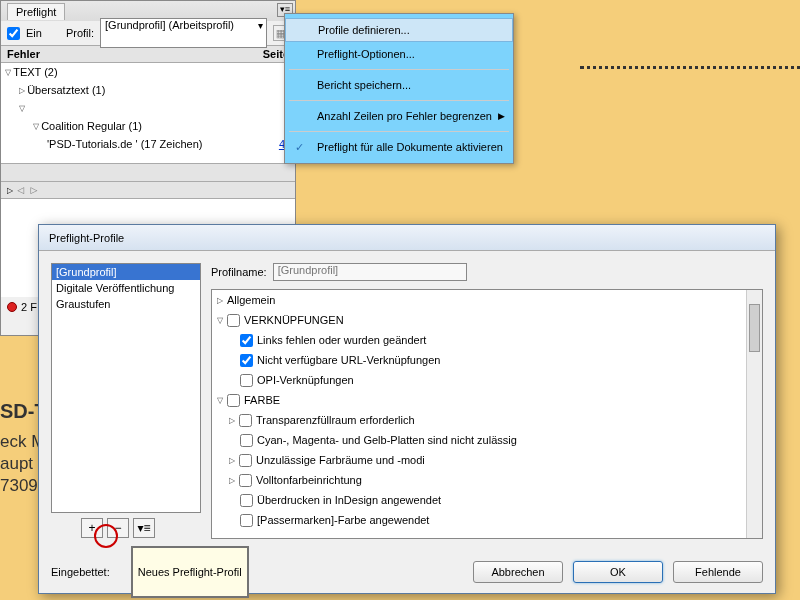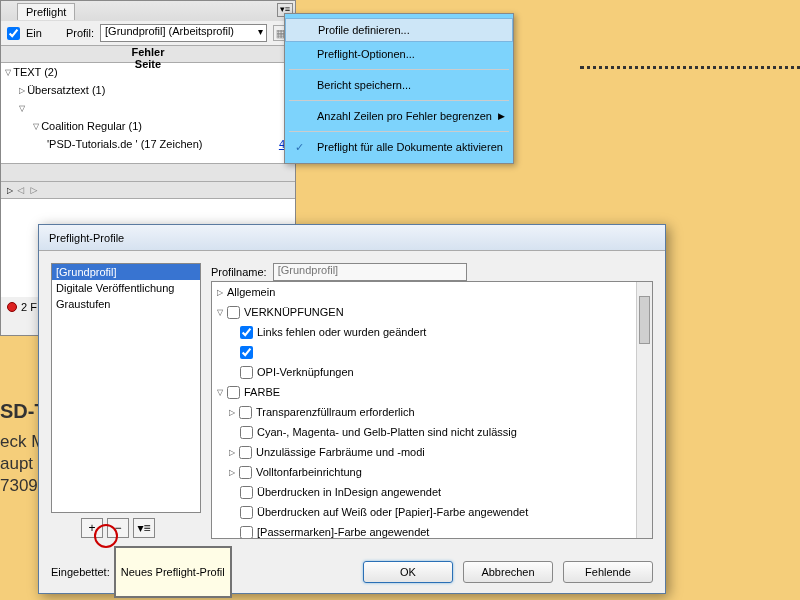--- a/index.html
+++ b/index.html
@@ -1,26 +1,26 @@
 <!DOCTYPE html>
 <html><head>
 <meta charset="utf-8">
 <style>
 * { box-sizing: border-box; font-family: Tahoma, Arial, sans-serif; font-size: 11px; }
 body { margin: 0; width: 800px; height: 600px; background: #f5ce7a; position: relative; overflow: hidden; }
 
 .preflight-panel { position: absolute; left: 0; top: 0; width: 296px; height: 336px; background: #f0f0f0; border: 1px solid #888; }
-.panel-titlebar { height: 20px; background: linear-gradient(#e8e8e8, #dcdcdc); display: flex; align-items: center; padding-left: 16px; position: relative; }
+.panel-titlebar { height: 20px; background: linear-gradient(#e8e8e8, #dcdcdc); display: flex; align-items: center; padding-left: 6px; position: relative; }
 .panel-tab { background: #f4f4f4; border: 1px solid #aaa; border-bottom: none; padding: 2px 8px; }
 .panel-menu-btn { position: absolute; right: 2px; top: 2px; width: 16px; height: 14px; border: 1px solid #888; text-align: center; font-size: 9px; }
 .panel-row { display: flex; align-items: center; padding: 4px 6px; gap: 6px; height: 24px; }
 .panel-row input[type=checkbox] { margin: 0; }
-.profile-select { flex: 1; height: 18px; border: 1px solid #888; background: #fff; padding: 0 18px 0 4px; position: relative; }
+.profile-select { flex: 1; height: 30px; border: 1px solid #888; background: #fff; padding: 0 18px 0 4px; position: relative; }
 .profile-select::after { content: "▾"; position: absolute; right: 3px; top: 1px; font-size: 10px; }
-.col-headers { display: flex; background: #e4e4e4; border-top: 1px solid #aaa; border-bottom: 1px solid #aaa; height: 18px; align-items: center; padding: 0 6px; font-weight: bold; flex-direction: column; }
+.col-headers { display: flex; background: #e4e4e4; border-top: 1px solid #aaa; border-bottom: 1px solid #aaa; height: 18px; align-items: center; padding: 0 6px; font-weight: bold; }
 .col-headers span:first-child { flex: 1; }
 .tree-area { background: #fff; height: 100px; overflow: auto; }
 .tree-row { display: flex; align-items: center; height: 18px; padding: 0 4px; }
 .tree-row span.indent { display: inline-block; }
 .tree-row .tri { font-size: 8px; margin-right: 2px; color: #555; }
 .tree-row .label { flex: 1; }
 .tree-row .page { color: #0033cc; text-decoration: underline; padding-right: 6px; }
 .info-header { background: #e4e4e4; border-top: 1px solid #aaa; border-bottom: 1px solid #aaa; height: 18px; display: flex; align-items: center; padding: 0 6px; }
 .info-header .t { flex: 1; }
 .info-header .nav { font-size: 9px; color: #777; letter-spacing: 2px; }
@@ -34,42 +34,42 @@
 .flyout-item .chk { position: absolute; left: 10px; color: #2a6fb5; }
 .flyout-item .arrow { margin-left: auto; font-size: 9px; }
 .flyout-sep { height: 1px; background: #ccc; margin: 3px 4px; }
 
 .dotted { position: absolute; left: 580px; top: 66px; width: 300px; border-top: 3px dotted #333; }
 
 .bgtext { position: absolute; left: 0; top: 400px; color: #333; font-family: Georgia, serif; }
 .bgtext .l1 { font-size: 20px; font-weight: bold; margin-bottom: 8px; }
 .bgtext .ln { font-size: 17px; line-height: 22px; }
 
-.dialog { position: absolute; left: 38px; top: 224px; width: 628px; height: 370px; background: #f0f0f0; border: 1px solid #5a7aa0; box-shadow: 3px 3px 12px rgba(0,0,0,0.4); }
+.dialog { position: absolute; left: 38px; top: 224px; width: 738px; height: 370px; background: #f0f0f0; border: 1px solid #5a7aa0; box-shadow: 3px 3px 12px rgba(0,0,0,0.4); }
 .dlg-title { height: 26px; background: linear-gradient(#eef3fa, #d6e2f0); display: flex; align-items: center; padding: 0 10px; border-bottom: 1px solid #aaa; }
 .dlg-body { position: absolute; left: 0; top: 26px; right: 0; bottom: 42px; padding: 12px; display: flex; gap: 10px; }
 .profile-list-col { width: 150px; display: flex; flex-direction: column; }
 .profile-list { flex: 1; background: #fff; border: 1px solid #888; }
 .profile-list .itm { padding: 2px 4px; }
 .profile-list .sel { background: #3874d1; color: #fff; }
 .list-toolbar { height: 26px; display: flex; align-items: center; gap: 4px; padding: 4px 0 0 30px; }
 .list-toolbar .btn { width: 22px; height: 20px; border: 1px solid #888; background: #f4f4f4; text-align: center; line-height: 18px; font-size: 12px; }
 .circle { position: absolute; left: 94px; top: 524px; width: 24px; height: 24px; border: 2px solid #c00; border-radius: 50%; pointer-events: none; }
 .settings-col { flex: 1; display: flex; flex-direction: column; }
-.pname-row { display: flex; align-items: center; gap: 6px; }
+.pname-row { display: flex; align-items: center; gap: 6px; margin-bottom: 8px; }
 .pname-input { width: 194px; height: 18px; border: 1px solid #888; background: #f8f8f8; padding: 0 4px; color: #777; }
 .settings-tree { flex: 1; background: #fff; border: 1px solid #888; position: relative; overflow: hidden; }
 .settings-tree .scrollbar { position: absolute; right: 0; top: 0; bottom: 0; width: 16px; background: #eee; border-left: 1px solid #ccc; }
 .settings-tree .scrollbar .thumb { position: absolute; left: 2px; right: 2px; top: 14px; height: 48px; background: #cfcfcf; border: 1px solid #999; }
 .st-row { display: flex; align-items: center; height: 20px; padding: 0 4px; }
 .st-row .ind { display: inline-block; }
 .st-row .tri { font-size: 8px; margin-right: 3px; color: #555; width: 8px; display: inline-block; text-align: center; }
 .st-row input[type=checkbox] { margin: 0 4px 0 0; }
 .dlg-footer { position: absolute; left: 0; right: 0; bottom: 0; height: 42px; display: flex; align-items: center; padding: 0 12px; gap: 10px; }
-.dlg-footer .emb { display: flex; align-items: center; gap: 4px; }
+.dlg-footer .emb { display: flex; align-items: center; gap: 21px; }
 .tooltip { background: #fffde6; border: 2px solid #737373; padding: 18px 5px; }
 .dlg-footer .spacer { flex: 1; }
 .dlg-btn { width: 90px; height: 22px; border: 1px solid #888; background: linear-gradient(#fdfdfd, #e6e6e6); border-radius: 3px; text-align: center; line-height: 20px; }
 .dlg-btn.primary { border: 1px solid #2a6fb5; box-shadow: 0 0 3px #7bb6e0; }
 </style>
 </head>
 <body>
 
 <div class="bgtext">
   <div class="l1">SD-T</div>
@@ -188,20 +188,21 @@
             <span>VERKNÜPFUNGEN</span>
           </div>
         <div class="st-row">
             <span class="ind" style="width:24px"></span>
             <input type="checkbox" checked="" style="">
             <span>Links fehlen oder wurden geändert</span>
           </div>
         <div class="st-row">
             <span class="ind" style="width:24px"></span>
             <input type="checkbox" checked="" style="">
+            <span>Nicht verfügbare URL-Verknüpfungen</span>
           </div>
         <div class="st-row">
             <span class="ind" style="width:24px"></span>
             <input type="checkbox" style="">
             <span>OPI-Verknüpfungen</span>
           </div>
         <div class="st-row">
             <span class="tri">▽</span>
             <input type="checkbox" style="">
             <span>FARBE</span>
@@ -226,41 +227,36 @@
         <div class="st-row">
             <span class="ind" style="width:12px"></span>
             <span class="tri">▷</span>
             <input type="checkbox" style="">
             <span>Volltonfarbeinrichtung</span>
           </div>
         <div class="st-row">
             <span class="ind" style="width:24px"></span>
             <input type="checkbox" style="">
             <span>Überdrucken in InDesign angewendet</span>
-          </div>
-        <div class="st-row">
-            <span class="ind" style="width:24px"></span>
-            <input type="checkbox" style="">
-            <span>Überdrucken auf Weiß oder [Papier]-Farbe angewendet</span>
           </div>
         <div class="st-row">
             <span class="ind" style="width:24px"></span>
             <input type="checkbox" style="">
             <span>[Passermarken]-Farbe angewendet</span>
           </div>
         <div class="scrollbar">
             <div class="thumb"></div>
           </div>
       </div>
     </div>
   </div>
   <div class="dlg-footer">
     <div class="emb">
       <span>Eingebettet:</span>
       <span class="tooltip">Neues Preflight-Profil</span>
     </div>
     <div class="spacer"></div>
+    <div class="dlg-btn">Abbrechen</div>
     <div class="dlg-btn primary">OK</div>
-    <div class="dlg-btn">Abbrechen</div>
     <div class="dlg-btn">Fehlende</div>
   </div>
 </div>
 <div class="circle"></div>
 
 </body></html>

